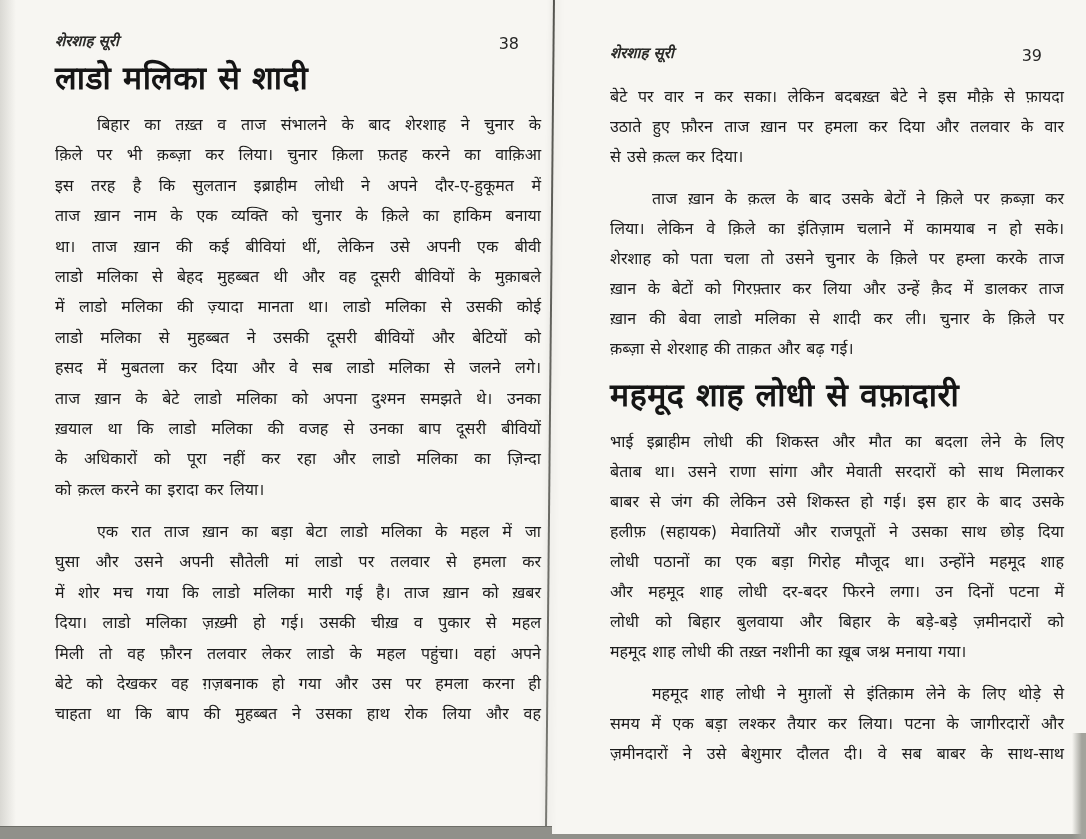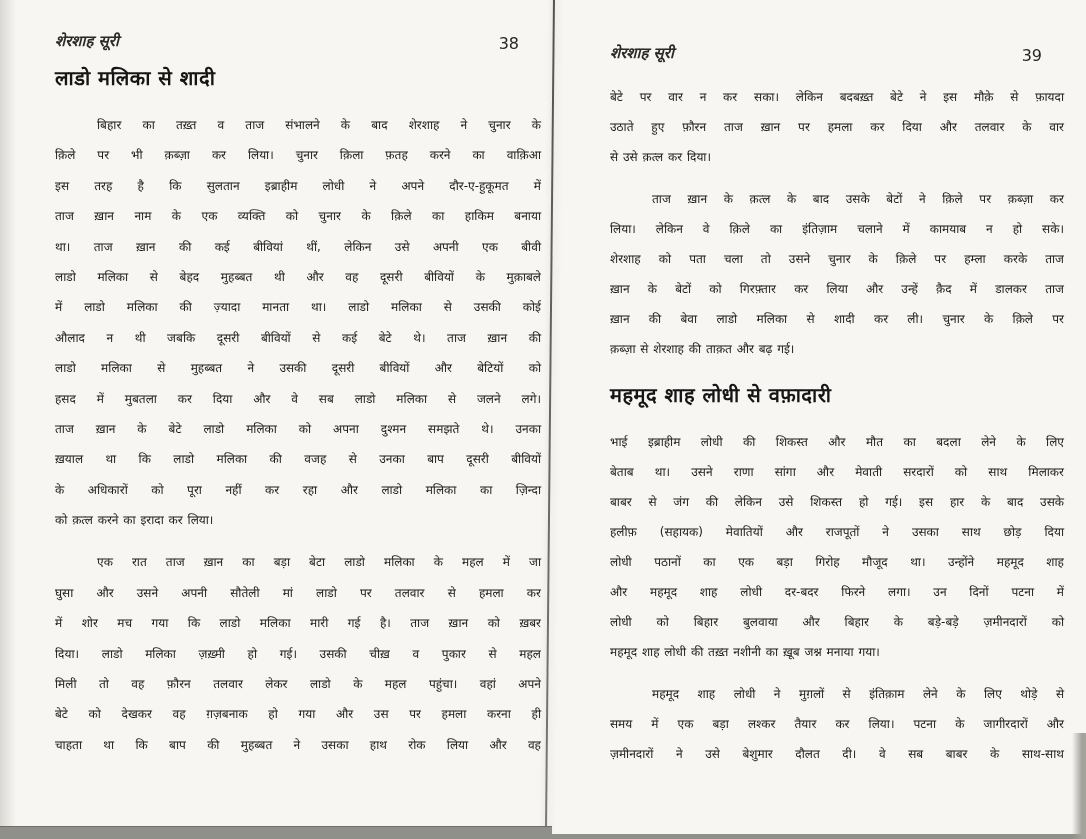--- a/index.html
+++ b/index.html
@@ -45,30 +45,30 @@
     display: flex; justify-content: space-between; align-items: flex-start;
     height: 26px;
   }
   .running {
     font-family: "DejaVu Serif", serif;
     font-style: italic; font-weight: 700; font-size: 15px; color: #2a2a28;
   }
   .pagenum { font-size: 16px; color: #262626; margin-right: 22px; margin-top: 4px; }
 
   .sect-heading {
-    font-size: 20px; font-weight: 700; line-height: 34px; color: #151515;
+    font-size: 32px; font-weight: 700; line-height: 34px; color: #151515;
     margin: 14px 0 15px 0;
     letter-spacing: 0.5px;
   }
   .page-left .blocks > .sect-heading:first-child { margin-top: 5px; }
 
   .para { margin-top: 12px; }
   .blocks > .para:first-child { margin-top: 14px; }
   .line {
-    font-size: 12px; line-height: 30px; height: 30px;
+    font-size: 16px; line-height: 30px; height: 30px;
     white-space: normal;
     text-align: justify; text-align-last: justify;
     word-spacing: 1px;
   }
   .page-left .line { line-height: 30.4px; height: 30.4px; }
   .line.noj { text-align: center; text-align-last: left; }
   .line.indent { text-indent: 42px; }
 </style>
 </head>
 <body>
@@ -85,21 +85,20 @@
     <div class="blocks">
         <div class="sect-heading">लाडो मलिका से शादी</div>
         <div class="para">
           <div class="line indent">बिहार का तख़्त व ताज संभालने के बाद शेरशाह ने चुनार के</div>
           <div class="line">क़िले पर भी क़ब्ज़ा कर लिया। चुनार क़िला फ़तह करने का वाक़िआ</div>
           <div class="line">इस तरह है कि सुलतान इब्राहीम लोधी ने अपने दौर-ए-हुकूमत में</div>
           <div class="line">ताज ख़ान नाम के एक व्यक्ति को चुनार के क़िले का हाकिम बनाया</div>
           <div class="line">था। ताज ख़ान की कई बीवियां थीं, लेकिन उसे अपनी एक बीवी</div>
           <div class="line">लाडो मलिका से बेहद मुहब्बत थी और वह दूसरी बीवियों के मुक़ाबले</div>
           <div class="line">में लाडो मलिका की ज़्यादा मानता था। लाडो मलिका से उसकी कोई</div>
-          <div class="line">औलाद न थी जबकि दूसरी बीवियों से कई बेटे थे। ताज ख़ान की</div>
           <div class="line">लाडो मलिका से मुहब्बत ने उसकी दूसरी बीवियों और बेटियों को</div>
           <div class="line">हसद में मुबतला कर दिया और वे सब लाडो मलिका से जलने लगे।</div>
           <div class="line">ताज ख़ान के बेटे लाडो मलिका को अपना दुश्मन समझते थे। उनका</div>
           <div class="line">ख़याल था कि लाडो मलिका की वजह से उनका बाप दूसरी बीवियों</div>
           <div class="line">के अधिकारों को पूरा नहीं कर रहा और लाडो मलिका का ज़िन्दा</div>
           <div class="line noj">को क़त्ल करने का इरादा कर लिया।</div>
         </div>
         <div class="para">
           <div class="line indent">एक रात ताज ख़ान का बड़ा बेटा लाडो मलिका के महल में जा</div>
           <div class="line">घुसा और उसने अपनी सौतेली मां लाडो पर तलवार से हमला कर</div>

